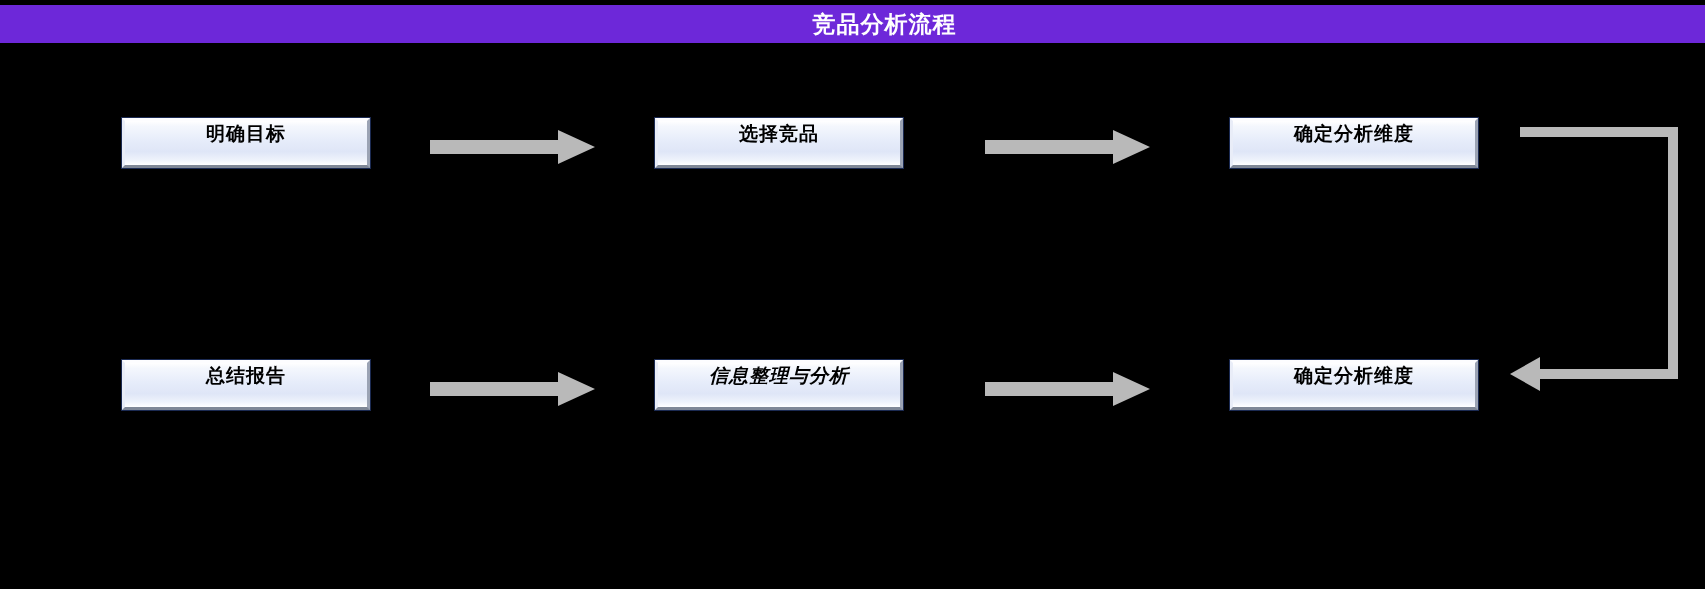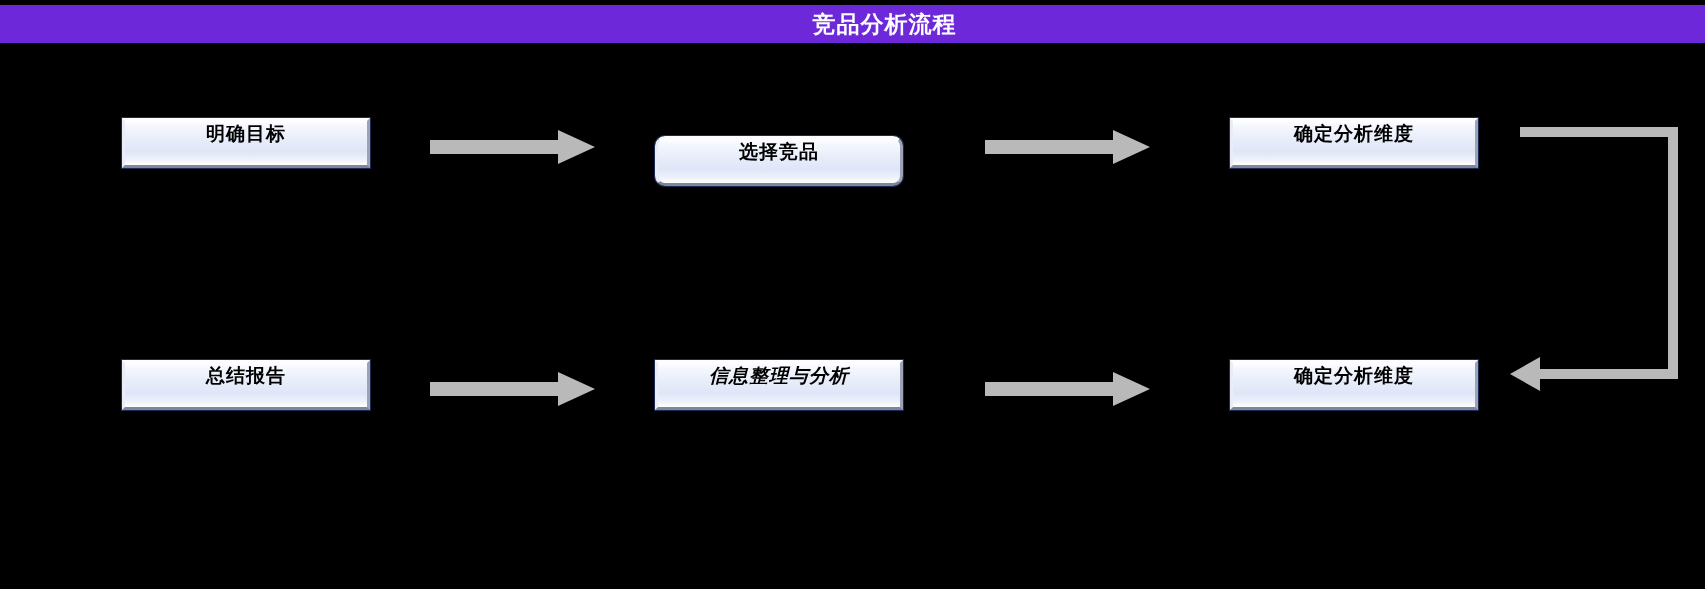--- a/index.html
+++ b/index.html
@@ -96,21 +96,21 @@
 <div id="title-bar">
   <span class="title-text">竞品分析流程</span>
 </div>
 
 <div id="canvas">
 
   <div class="proc-box" style="left:122px; top:75px;">
     <span class="box-label">明确目标</span>
   </div>
 
-  <div class="proc-box" style="left:655px; top:93px;border-radius:10px;">
+  <div class="proc-box" style="left:655px; top:75px;">
     <span class="box-label">选择竞品</span>
   </div>
 
   <div class="proc-box" style="left:122px; top:317px;">
     <span class="box-label">总结报告</span>
   </div>
 
   <div class="proc-box" style="left:1230px; top:75px;">
     <span class="box-label">确定分析维度</span>
   </div>

